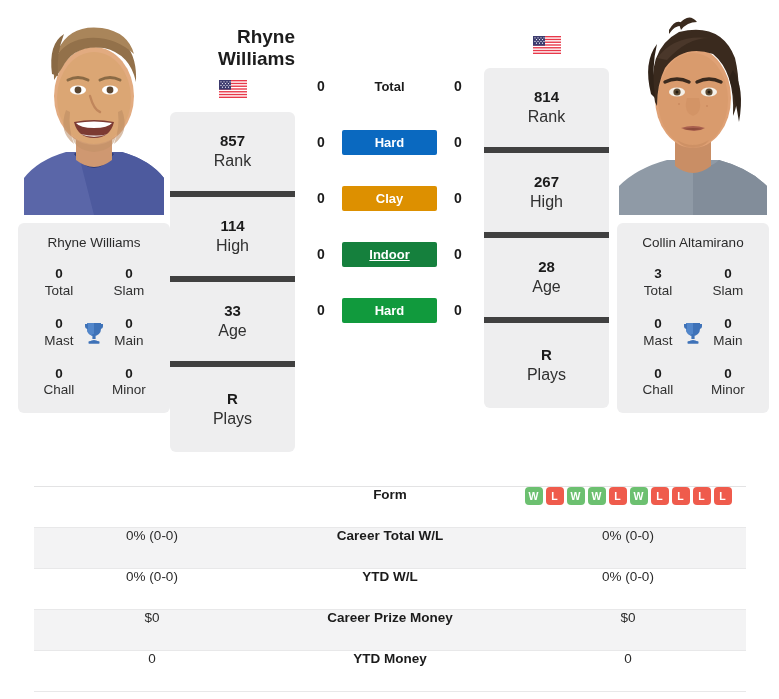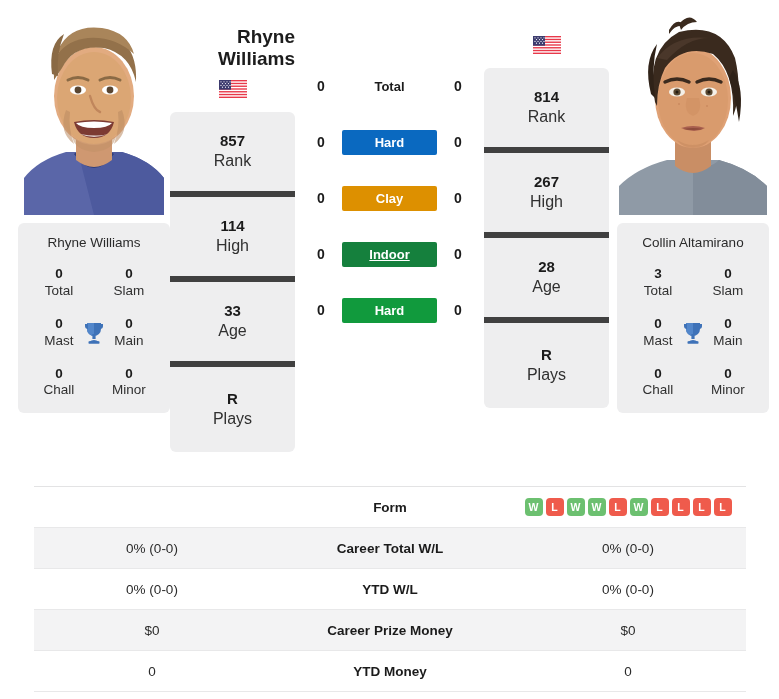--- a/index.html
+++ b/index.html
@@ -124,21 +124,20 @@
 
   
   .stats {
     position: absolute;
     left: 34px; top: 486px;
     width: 712px;
     border-top: 1px solid #e3e3e4;
   }
   .srow {
     display: flex;
-    align-items: center;
     height: 41px;
     border-bottom: 1px solid #e8e8e9;
   }
   .srow.alt { background: #f3f3f4; }
   .scell {
     flex: 1 1 0;
     text-align: center;
     font-size: 13.5px;
     color: #2b2b2b;
     padding: 0 6px;

